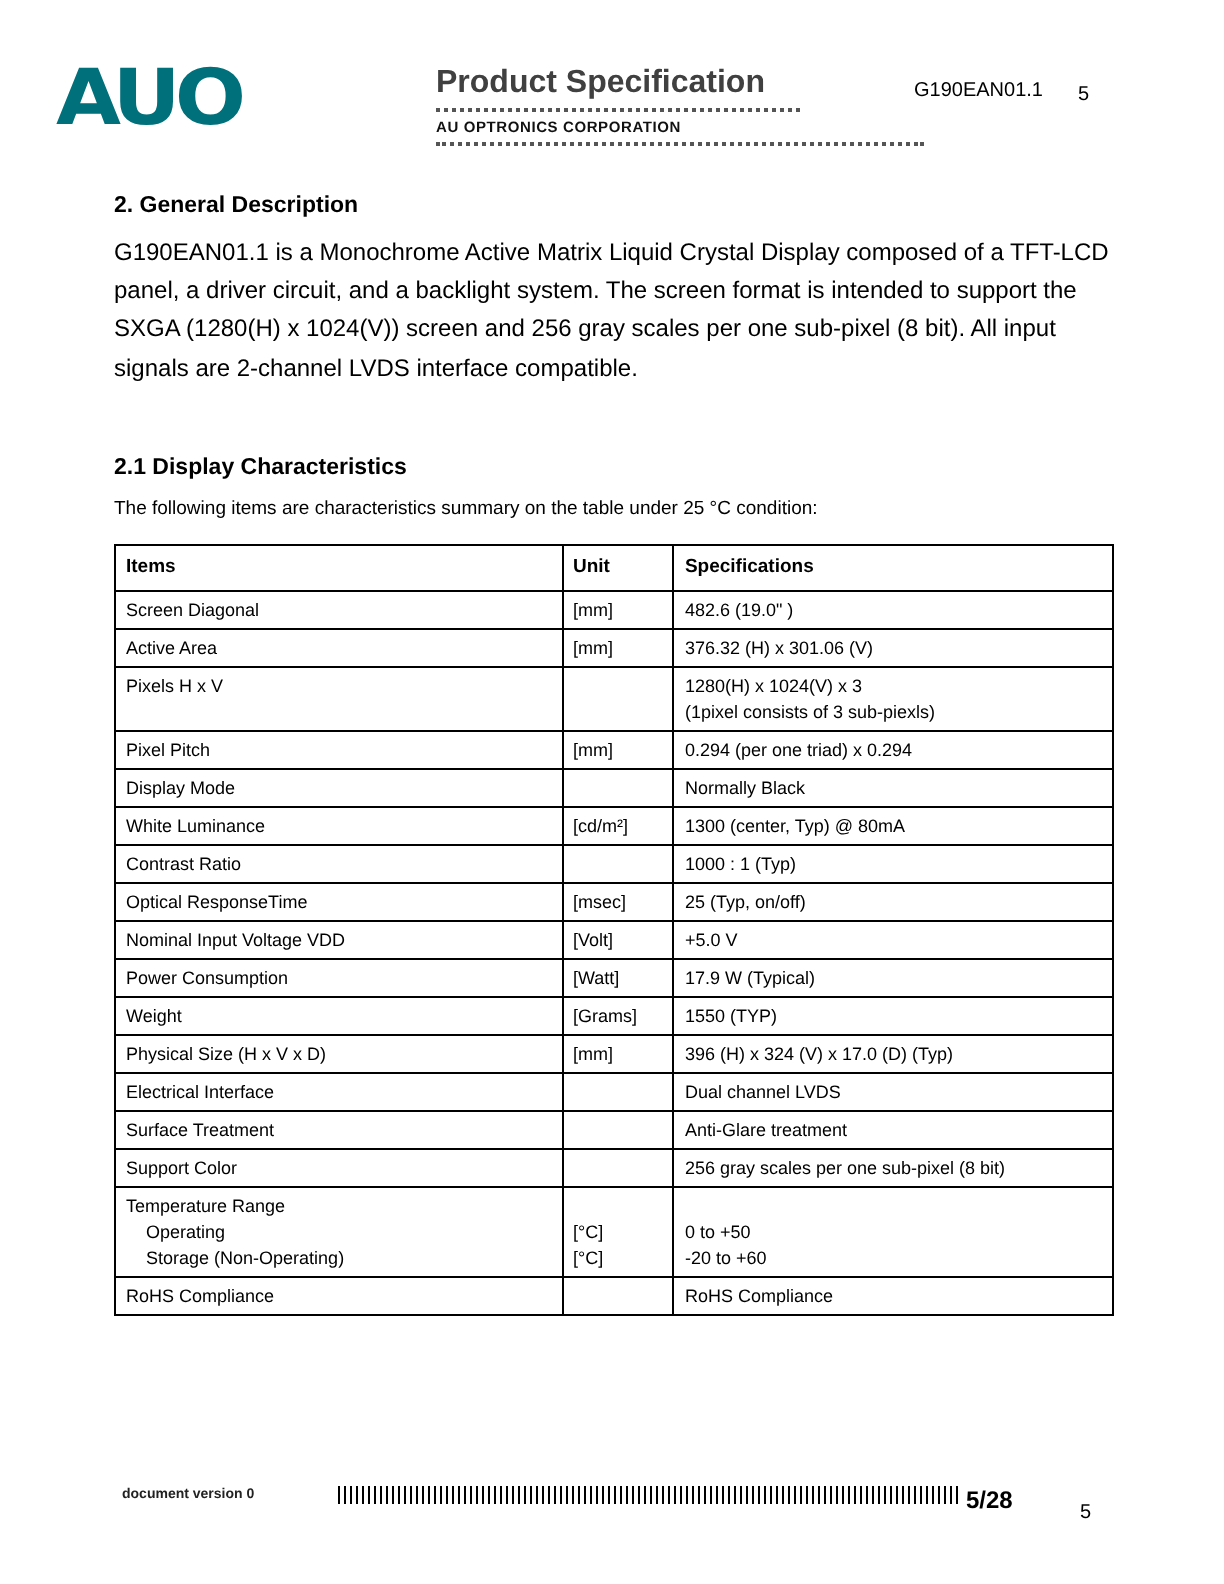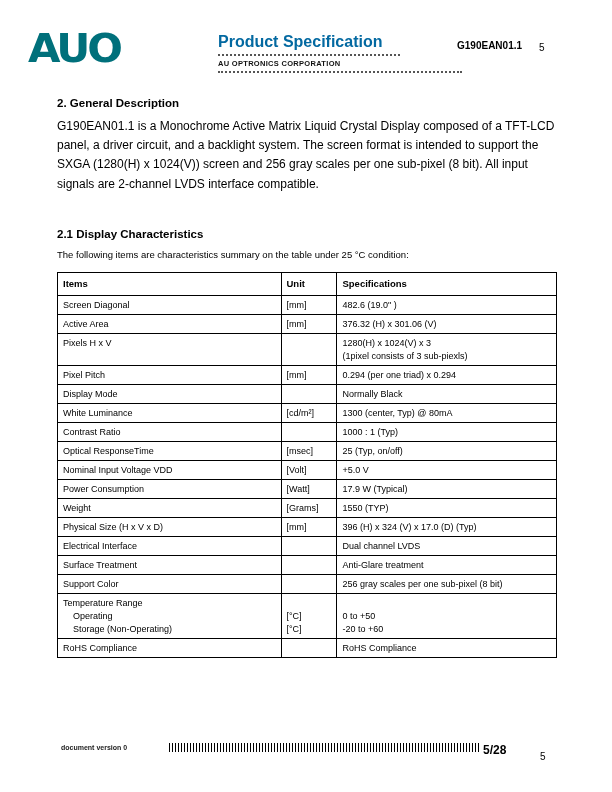--- a/index.html
+++ b/index.html
@@ -18,31 +18,31 @@
   .logo {
     position: absolute; left: 28px; top: 24px;
     font-family: "DejaVu Sans", sans-serif;
     font-size: 42px; font-weight: bold;
     letter-spacing: -3px;
     color: #00707b;
     transform: scaleY(0.92);
   }
   .header-center { position: absolute; left: 218px; top: 33px; width: 248px; }
   .doc-title {
-    font-size: 16px; font-weight: bold; color: #0369a1;
+    font-size: 16px; font-weight: bold; color: #404040;
     padding-bottom: 3px; width: 182px;
     border-bottom: 2px dotted #555;
   }
   .company {
     font-size: 7.5px; font-weight: bold; color: #111;
     letter-spacing: 0.3px;
     padding: 3px 0 3px 0; width: 244px;
     border-bottom: 2px dotted #555;
   }
-  .model { position: absolute; left: 457px; top: 40px; font-size: 10px; font-weight: bold; }
+  .model { position: absolute; left: 457px; top: 40px; font-size: 10px; font-weight: normal; }
   .header-page { position: absolute; left: 539px; top: 42px; font-size: 10px; }
 
   
   .content { position: absolute; left: 57px; top: 88px; width: 500px; margin-top: 9px; }
   .section-heading { font-size: 11.5px; font-weight: bold; margin: 0; }
   .body-text { font-size: 12px; line-height: 1.6; margin-top: 8px; text-align: left; }
   .heading-2 { margin-top: 34px; }
   .intro-text { font-size: 9.5px; margin-top: 9px; }
 
   table.spec { border-collapse: collapse; width: 500px; margin-top: 12px; }

